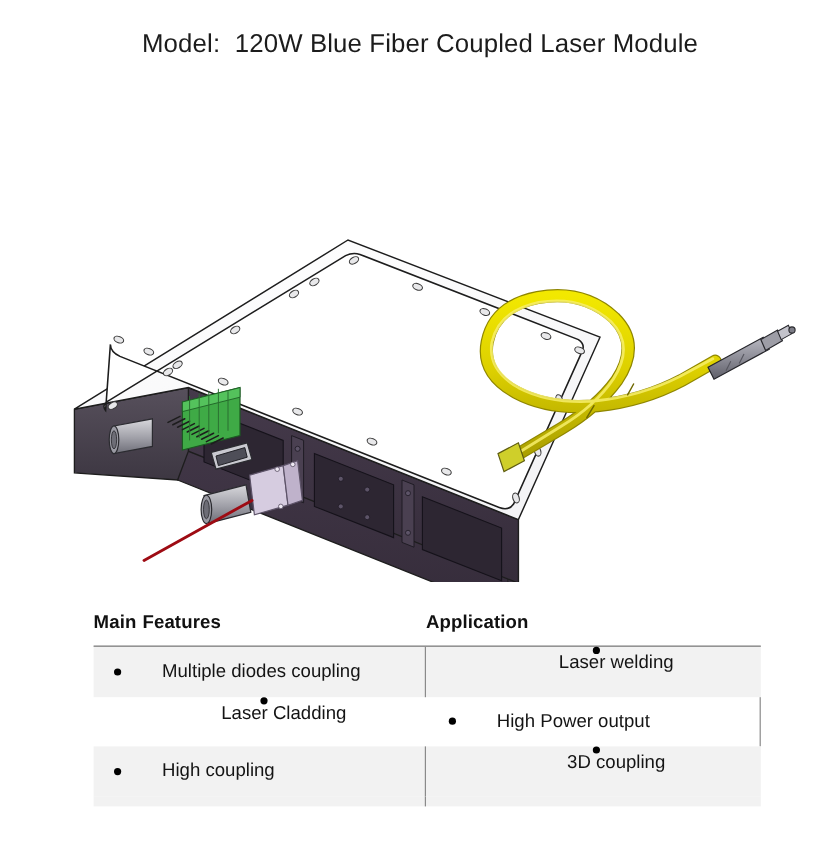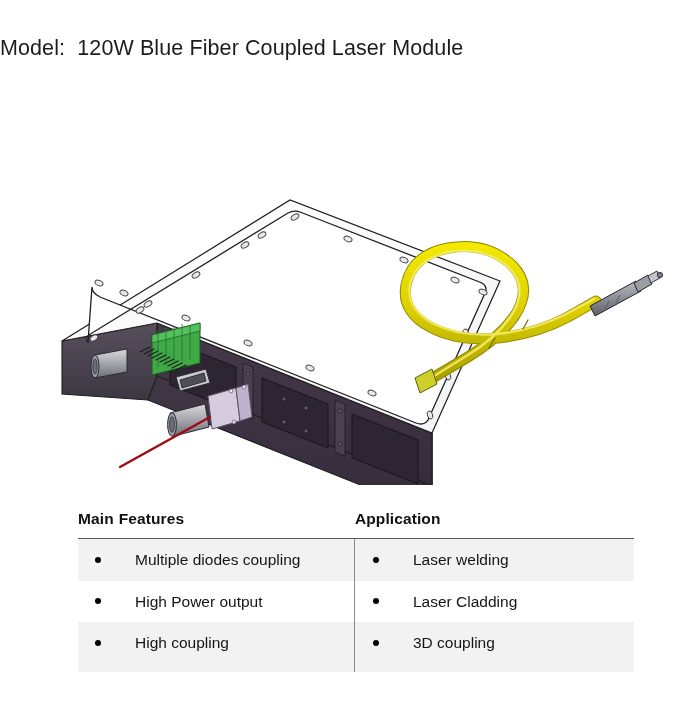--- a/index.html
+++ b/index.html
@@ -13,23 +13,23 @@
     overflow: hidden;
     font-family: "Liberation Sans", sans-serif;
     color: #1a1a1a;
     position: relative;
   }
 
   
   .title-bar {
     position: absolute;
     left: 0;
-    top: 36px;
+    top: 24px;
     width: 700px;
-    text-align: left;
+    text-align: center;
   }
   .title-text {
     font-size: 21.5px;
     font-weight: 400;
     letter-spacing: 0.1px;
     color: #1c1c1c;
     white-space: pre;
     display: inline-block;
   }
 
@@ -88,20 +88,21 @@
     box-sizing: border-box;
   }
   .spec-cell.left {
     width: 277px;
     padding-left: 17px;
     border-right: 1.1px solid #8a8a8a;
   }
   .spec-cell.right {
     width: 279px;
     padding-left: 18px;
+    flex-direction: column;
   }
   .bullet {
     width: 6px;
     height: 6px;
     border-radius: 50%;
     background: #000000;
     flex: 0 0 auto;
     margin-right: 14px;
   }
   .cell-text {
@@ -323,27 +324,27 @@
         <span class="bullet"></span>
         <span class="cell-text">Multiple diodes coupling</span>
       </div>
       <div class="spec-cell right">
         <span class="bullet"></span>
         <span class="cell-text">Laser welding</span>
       </div>
     </div>
 
     <div class="spec-row">
+      <div class="spec-cell right">
+        <span class="bullet"></span>
+        <span class="cell-text">Laser Cladding</span>
+      </div>
       <div class="spec-cell left">
         <span class="bullet"></span>
         <span class="cell-text">High Power output</span>
-      </div>
-      <div class="spec-cell right">
-        <span class="bullet"></span>
-        <span class="cell-text">Laser Cladding</span>
       </div>
     </div>
 
     <div class="spec-row shaded">
       <div class="spec-cell left">
         <span class="bullet"></span>
         <span class="cell-text">High coupling</span>
       </div>
       <div class="spec-cell right">
         <span class="bullet"></span>

